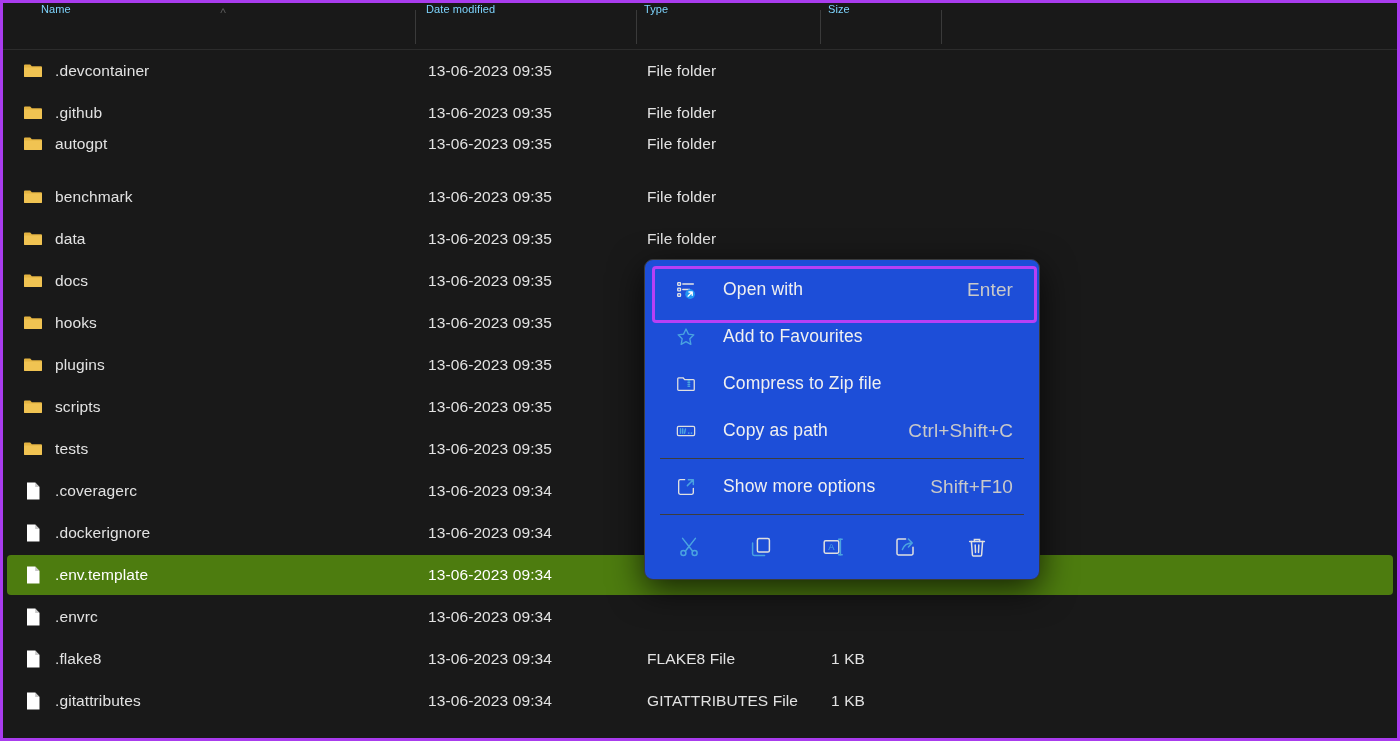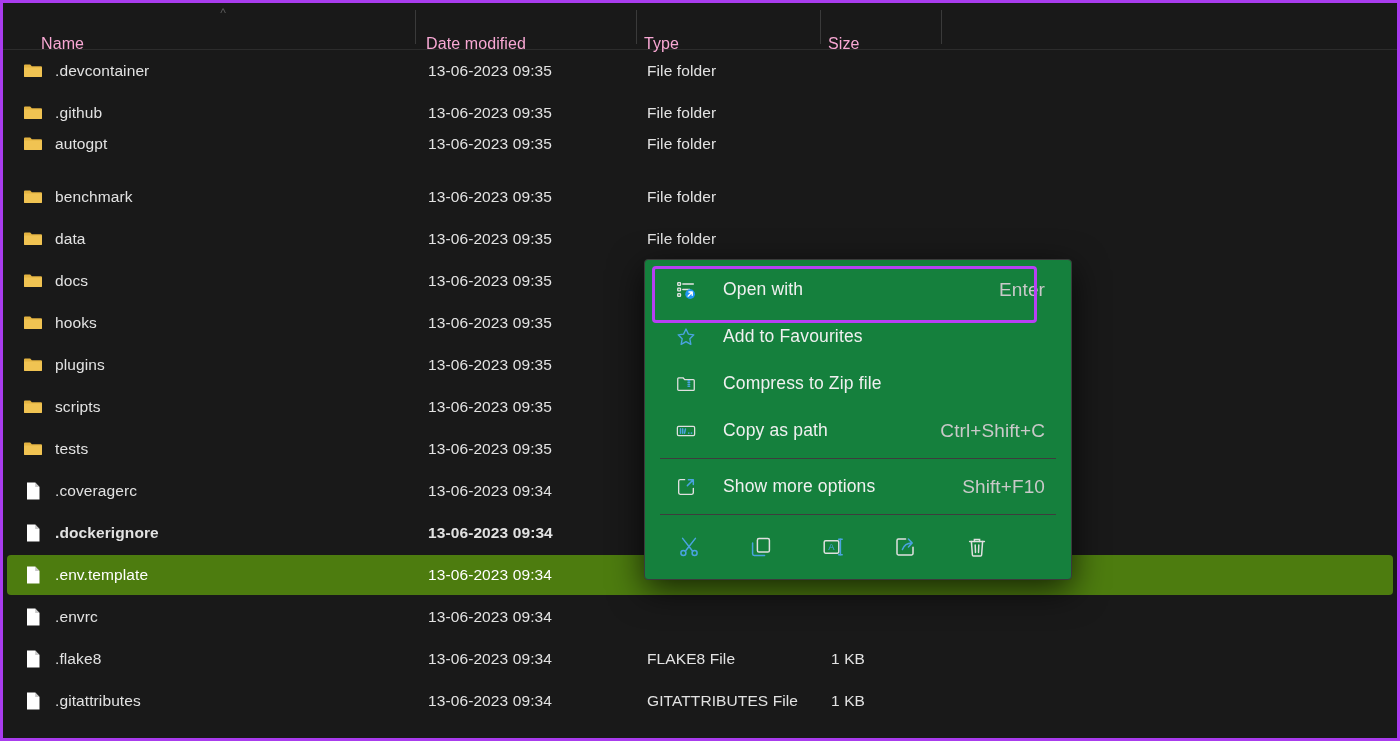--- a/index.html
+++ b/index.html
@@ -38,23 +38,23 @@
   }
   .col-sep {
     position: absolute;
     top: 7px;
     width: 1px;
     height: 34px;
     background: #3a3a3a;
   }
   .col-head-label {
     position: absolute;
-    top: 32px;
-    font-size: 16px;
-    color: #f9a8d4;
+    top: 0;
+    font-size: 11px;
+    color: #7dd3fc;
     letter-spacing: .1px;
     white-space: nowrap;
   }
   #sort-chevron {
     position: absolute;
     left: 213px;
     top: 4px;
     width: 14px;
     height: 12px;
     color: #5a5a5a;
@@ -98,24 +98,24 @@
   .row.selected .txt { color: #ffffff; }
 
   
   .ico { width: 20px; height: 20px; flex: 0 0 20px; display: block; }
 
   
   #ctx-menu {
     position: absolute;
     left: 641px;
     top: 256px;
-    width: 428px;
-    background: #15803d;
+    width: 396px;
+    background: #1d4ed8;
     border: 1px solid #3b3b3b;
-    border-radius: 4px;
+    border-radius: 9px;
     box-shadow: 0 10px 34px rgba(0,0,0,.72);
     padding: 6px 3px 4px 3px;
     overflow: hidden;
   }
 
   .mi {
     position: relative;
     height: 47px;
     display: flex;
     align-items: center;
@@ -350,21 +350,21 @@
                 <path d="M4 1.5h8.2L16.5 6v12.5H4z" fill="#ffffff"></path>
                 <path d="M12.2 1.5 16.5 6h-4.3z" fill="#c9c9c9"></path>
               </svg>
             </span>
        <span class="txt">.coveragerc</span>
      </div>
      <div class="cell-date txt">13-06-2023 09:34</div>
      <div class="cell-type txt"></div>
      <div class="cell-size txt"></div>
         </div>
-        <div class="row" style="top: 462px; font-weight: bold;">
+        <div class="row" style="top: 462px;">
           <div class="cell-name">
        <span>
               <svg class="ico" viewBox="0 0 20 20">
                 <path d="M4 1.5h8.2L16.5 6v12.5H4z" fill="#ffffff"></path>
                 <path d="M12.2 1.5 16.5 6h-4.3z" fill="#c9c9c9"></path>
               </svg>
             </span>
        <span class="txt">.dockerignore</span>
      </div>
      <div class="cell-date txt">13-06-2023 09:34</div>

